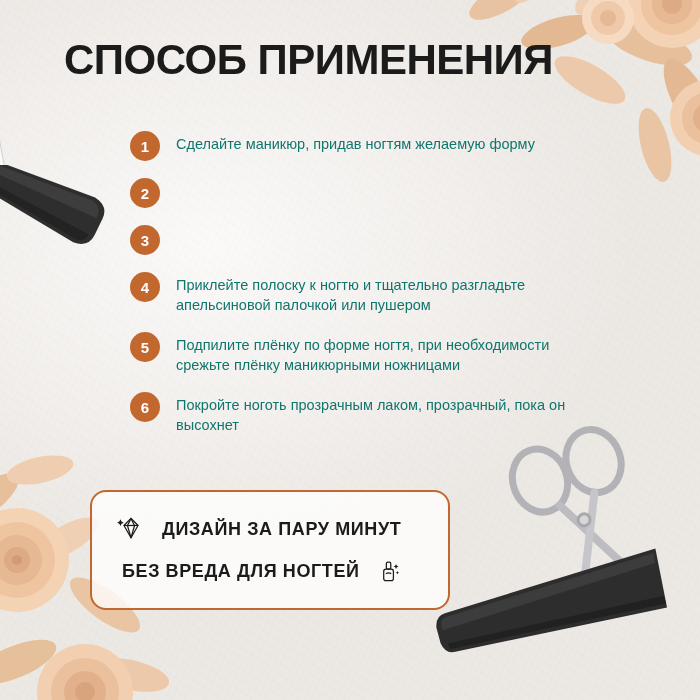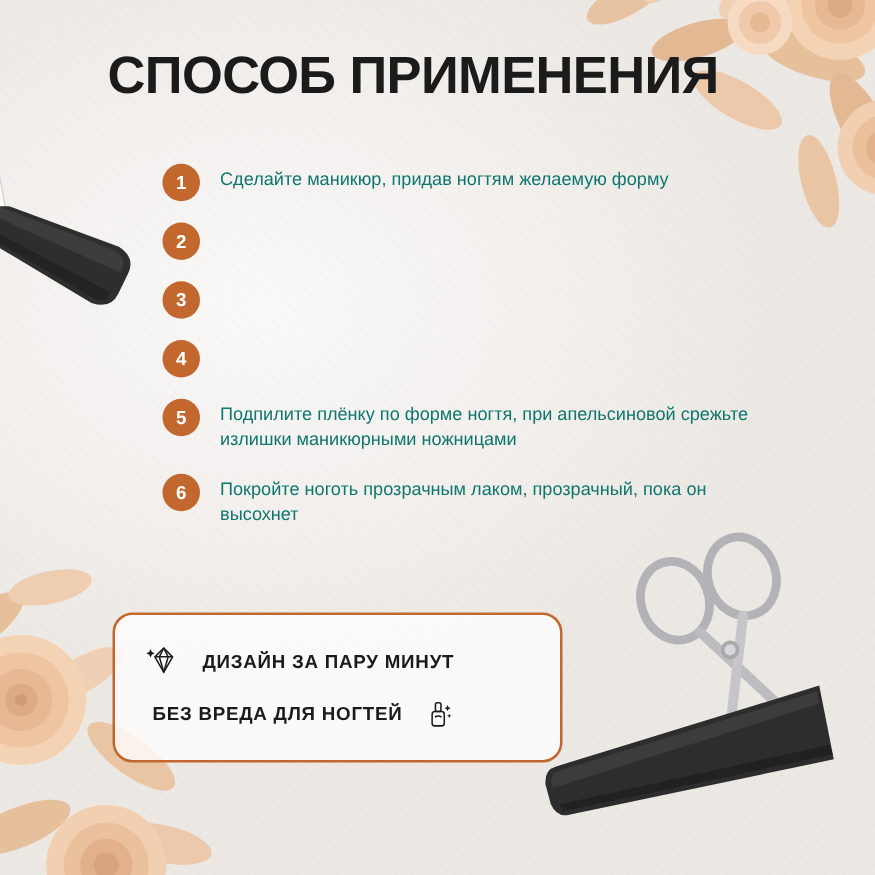--- a/index.html
+++ b/index.html
@@ -84,21 +84,20 @@
     left: 0;
     width: 617px;
     text-align: center;
     font-size: 42px;
     line-height: 1.05;
     font-weight: bold;
     letter-spacing: -0.5px;
     color: #1b1b1b;
     text-transform: uppercase;
     font-family: "Liberation Sans", sans-serif;
-    padding-left: 22px;
   }
 
   
   .steps {
     position: absolute;
     top: 130px;
     left: 130px;
     width: 480px;
   }
   .step {
@@ -153,21 +152,21 @@
   }
   .promo-icon {
     width: 34px;
     height: 34px;
     display: flex;
     align-items: center;
     justify-content: center;
     flex: 0 0 auto;
   }
   .promo-text {
-    font-size: 15px;
+    font-size: 18px;
     font-weight: bold;
     letter-spacing: 0.6px;
     color: #1b1b1b;
     text-transform: uppercase;
     white-space: nowrap;
   }
   .promo-row.first .promo-text { margin-left: 14px; }
   .promo-row.second .promo-text { margin-right: 12px; }
 </style>
 </head>
@@ -294,25 +293,26 @@
     <div class="step">
       <div class="step-badge">2</div>
     </div>
 
     <div class="step">
       <div class="step-badge">3</div>
     </div>
 
     <div class="step">
       <div class="step-badge">4</div>
+      <div class="step-text">Приклейте полоску к ногтю и тщательно разгладьте апельсиновой палочкой или пушером</div>
     </div>
 
     <div class="step">
       <div class="step-badge">5</div>
-      <div class="step-text">Подпилите плёнку по форме ногтя, при апельсиновой срежьте излишки маникюрными ножницами</div>
+      <div class="step-text">Подпилите плёнку по форме ногтя, при необходимости срежьте плёнку маникюрными ножницами</div>
     </div>
 
     <div class="step">
       <div class="step-badge">6</div>
       <div class="step-text">Покройте ноготь прозрачным лаком, прозрачный, пока он высохнет</div>
     </div>
 
   </div>
 
   <div class="promo">

